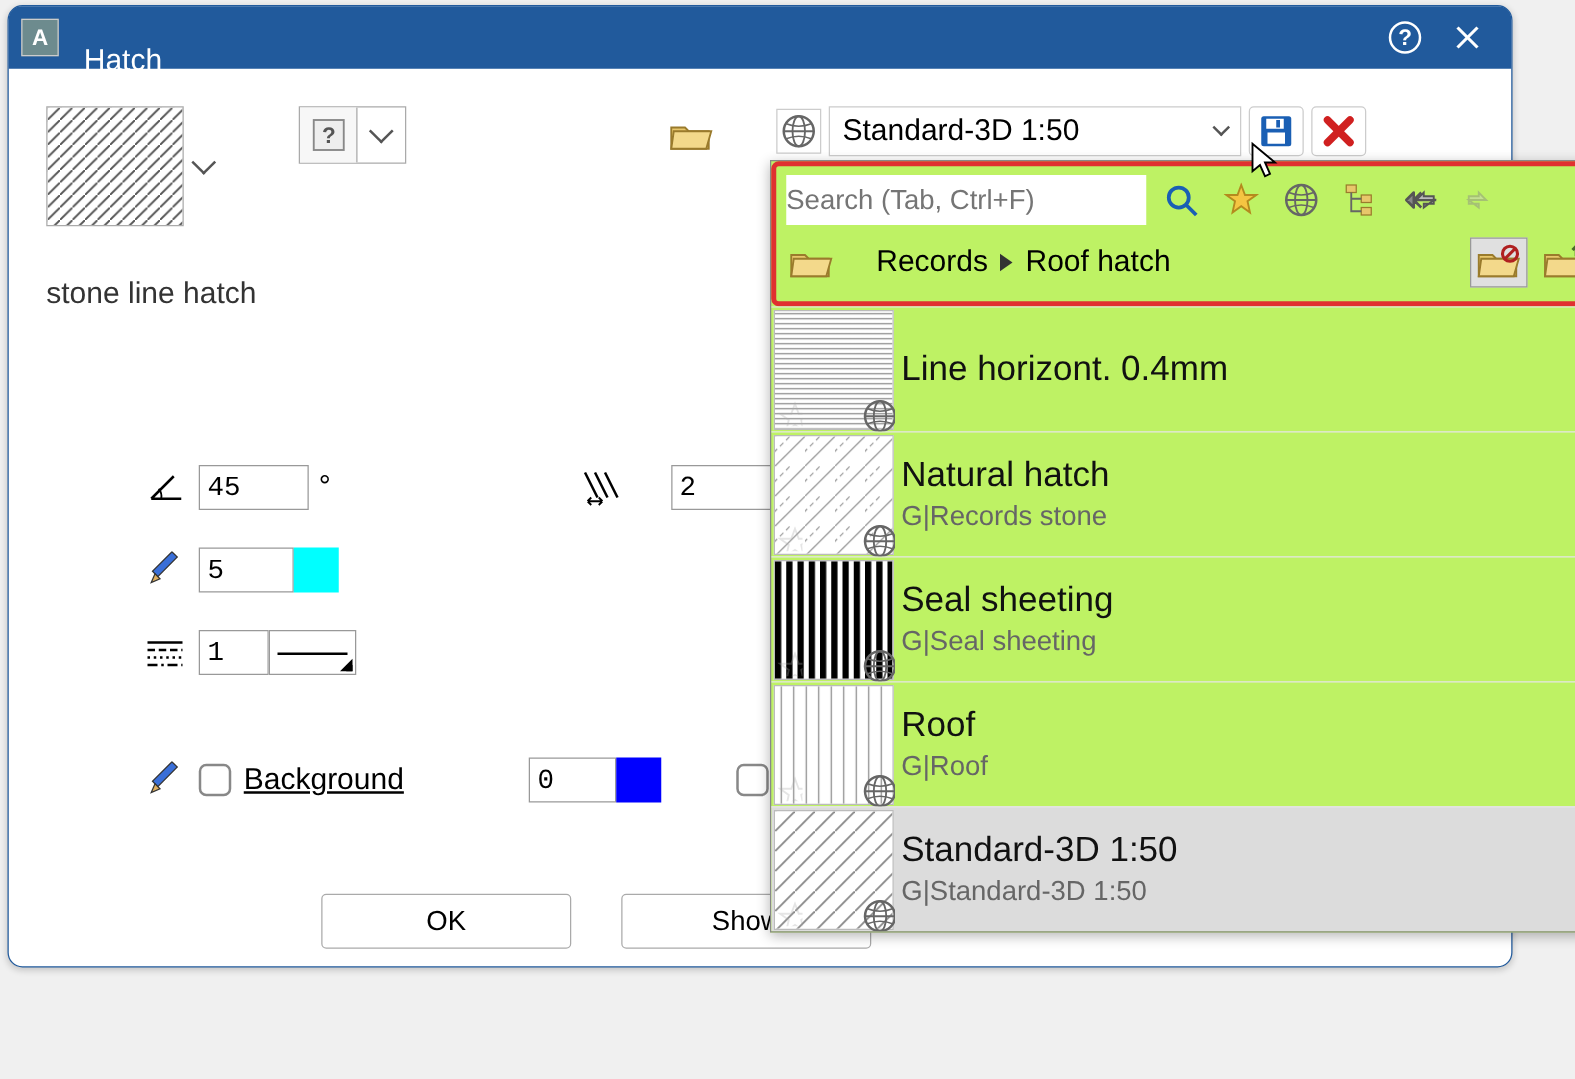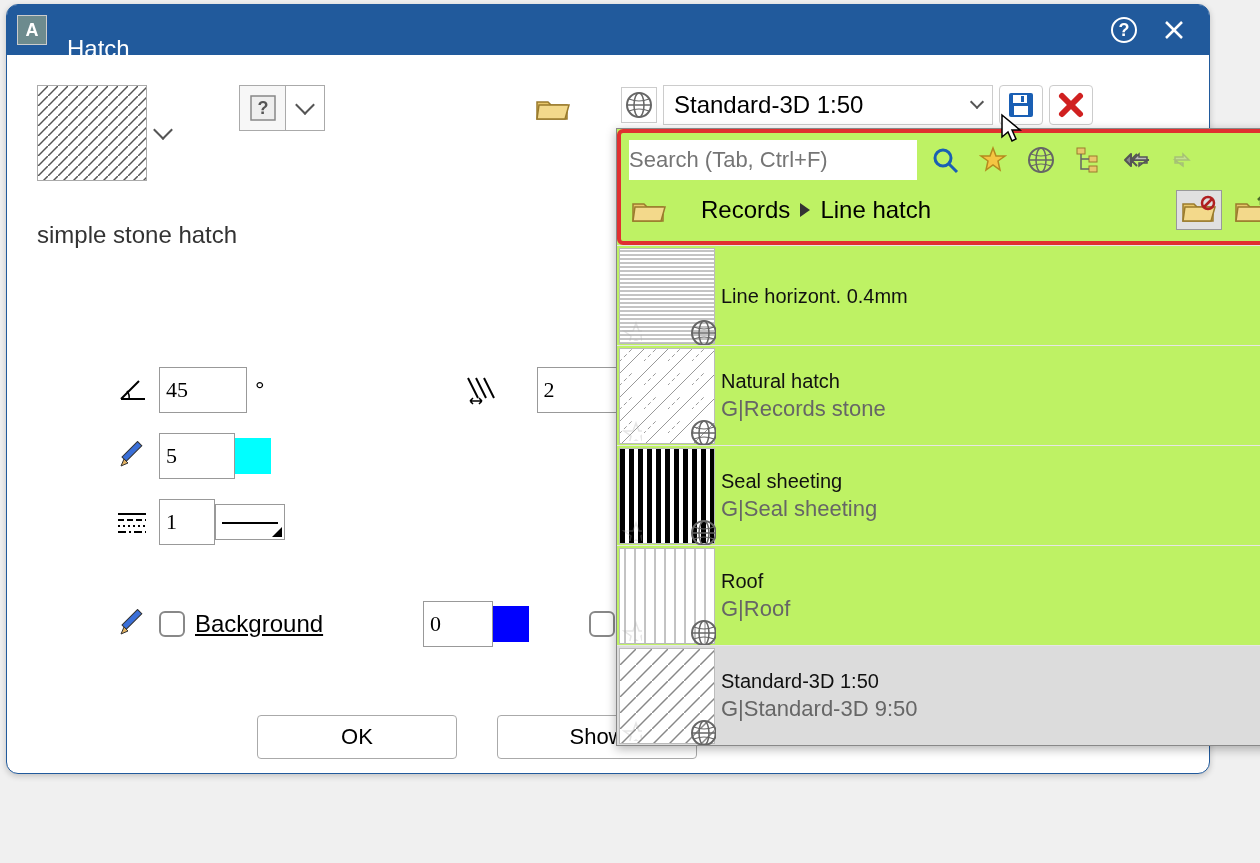--- a/index.html
+++ b/index.html
@@ -103,22 +103,22 @@
   }
 
   .param-block{
     margin-top: 120px;
     margin-left: 70px;
     font-size:24px;
   }
   .param-row{display:flex;align-items:center;margin-bottom:24px;height:42px;}
   .param-icon{width:52px;display:flex;align-items:center;justify-content:center;}
   .num-input{
-    width:88px;height:46px;border:1px solid #999;font-size:22px;padding:2px 6px;
-    font-family:Liberation Serif, serif;
+    width:88px;height:36px;border:1px solid #999;font-size:22px;padding:2px 6px;
+    font-family:Liberation Mono, monospace;
   }
   .num-input.sm{width:56px;}
   .unit{margin-left:8px;font-size:24px;}
   .color-swatch{width:36px;height:36px;display:inline-block;margin-left:0;}
   .cyan{background:#00ffff;}
   .blue{background:#0000ff;}
   .line-style-btn{
     width:70px;height:36px;border:1px solid #999;background:#fff;position:relative;margin-left:0;
   }
   .line-style-btn::before{content:"";position:absolute;left:6px;right:6px;top:50%;border-top:2px solid #000;}
@@ -193,21 +193,21 @@
     display:flex;align-items:center;height:100px;
     border-top:1px solid #e6e6e6;
   }
   .list-item.selected{background:#dcdcdc;}
   .thumb{
     width:96px;height:96px;border:1px solid #bbb;margin:0 6px 0 2px;
     position:relative;flex-shrink:0;background:#fff;
   }
   .thumb .globe-ovl{position:absolute;right:-2px;bottom:-2px;}
   .thumb .star-ovl{position:absolute;left:2px;bottom:2px;opacity:.3;}
-  .item-text .title{font-size:20px;color:#111;line-height:1.1;}
+  .item-text .title{font-size:28px;color:#111;line-height:1.1;}
   .item-text .sub{font-size:22px;color:#666;margin-top:4px;}
 
   
   .cursor{
     position:absolute;left:1000px;top:113px;z-index:30;pointer-events:none;
   }
 
   
   svg{display:block;}
 </style>
@@ -367,21 +367,21 @@
           </div>
       </div>
 
       <div class="open-folder">
         <svg width="36" height="30">
             <use href="#i-folder"></use>
           </svg>
       </div>
     </div>
 
-    <div class="section-label">simple stone hatch</div>
+    <div class="section-label">stone line hatch</div>
 
     <div class="param-block">
       <div class="param-row">
         <span class="param-icon">
             <svg width="32" height="30">
               <use href="#i-angle"></use>
             </svg>
           </span>
         <input class="num-input" value="45" style="">
         <span class="unit">°</span>
@@ -498,21 +498,21 @@
     </div>
     <div class="nav-row2">
       <div class="nav-icon">
           <svg width="36" height="30">
             <use href="#i-folder"></use>
           </svg>
         </div>
       <div class="breadcrumb">
         <span>Records</span>
         <span class="bc-sep"></span>
-        <span>Line hatch</span>
+        <span>Roof hatch</span>
       </div>
       <div class="spacer"></div>
       <div class="folder-locked">
           <svg width="36" height="30">
             <use href="#i-folder-locked"></use>
           </svg>
         </div>
       <div class="nav-icon">
           <svg width="36" height="30">
             <use href="#i-folder-up"></use>
@@ -596,21 +596,21 @@
           </svg>
           <svg class="star-ovl" width="20" height="20">
             <use href="#i-star-outline"></use>
           </svg>
           <svg class="globe-ovl" width="26" height="26">
             <use href="#i-globe"></use>
           </svg>
         </div>
         <div class="item-text">
           <div class="title">Standard-3D 1:50</div>
-          <div class="sub">G|Standard-3D 9:50</div>
+          <div class="sub">G|Standard-3D 1:50</div>
         </div>
       </div>
     </div>
 </div>
 
 <svg class="cursor" width="24" height="30">
   <path d="M2 2 L2 24 L8 19 L12 28 L16 26 L12 17 L20 17 Z" fill="#fff" stroke="#000" stroke-width="1.5"></path>
 </svg>
 
 </body></html>

